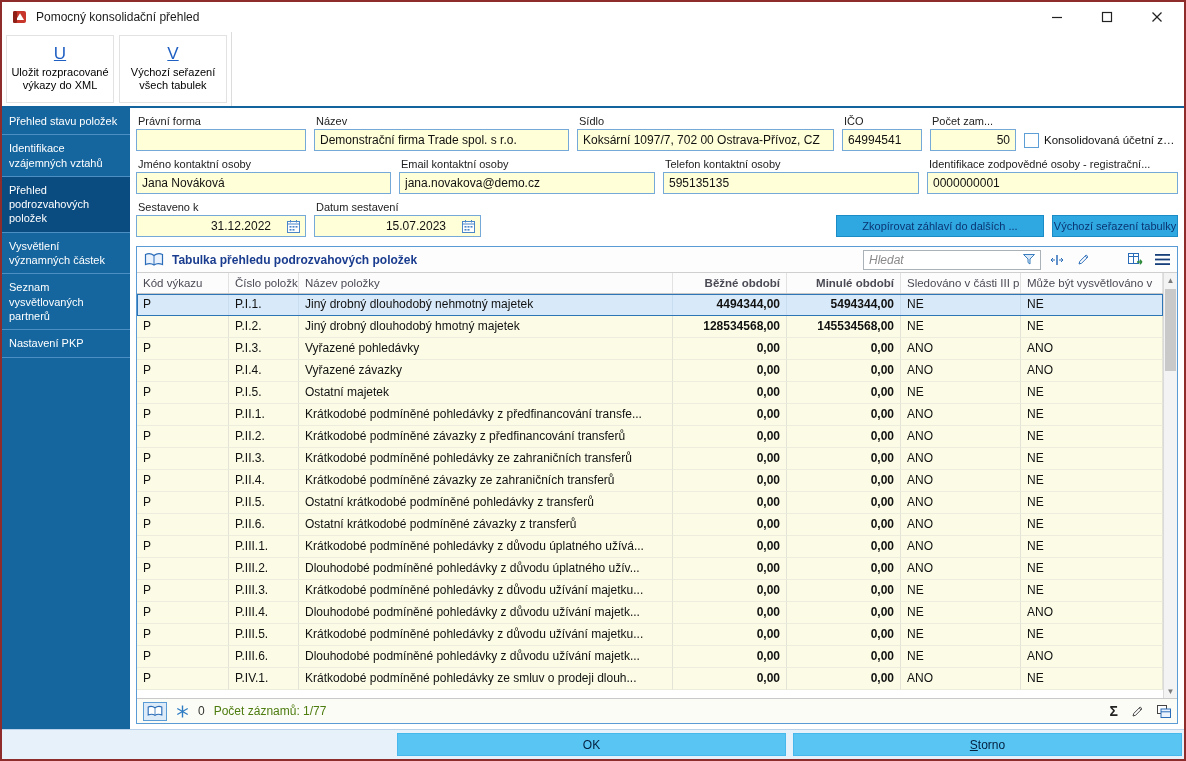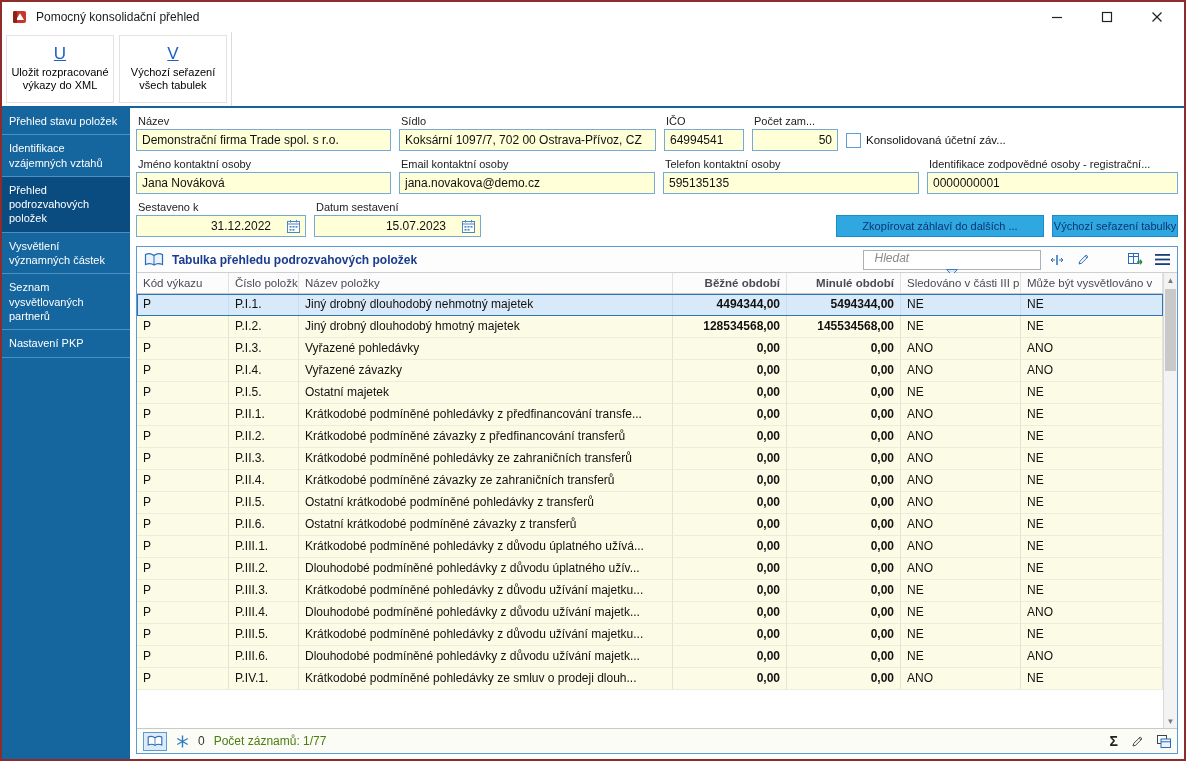--- a/index.html
+++ b/index.html
@@ -41,21 +41,21 @@
   .chk-group { display:flex; align-items:center; gap:5px; height:22px; flex:1; min-width:0; }
   .checkbox { width:15px; height:15px; background:#fff; border:1px solid #5E9ED6; flex:0 0 auto; }
   .chk-label { font-size:11.5px; white-space:nowrap; overflow:hidden; text-overflow:ellipsis; }
   .spacer { flex:1; }
   .hdr-btn { height:22px; background:#2FA7E1; border:1px solid #1C8CC6; color:#0A3572; font-size:11px; font-weight:400; display:flex; align-items:center; justify-content:center; padding:0 6px; cursor:default; white-space:nowrap; }
 
   
   .table-card { flex:1; min-height:0; border:1px solid #5B9BD5; display:flex; flex-direction:column; margin-top:2px; }
   .table-titlebar { height:26px; flex:0 0 auto; background:#FDFDFD; border-bottom:1px solid #CFCFCF; display:flex; align-items:center; gap:8px; padding:0 7px; }
   .table-title { font-size:12px; font-weight:700; color:#1A3C8F; white-space:nowrap;text-align:right; }
-  .search-box { width:178px; height:20px; border:1px solid #AAB2B8; background:#fff; display:flex; align-items:center; padding:0 5px; gap:4px;flex-direction:column; }
+  .search-box { width:178px; height:20px; border:1px solid #AAB2B8; background:#fff; display:flex; align-items:center; padding:0 5px; gap:4px; }
   .search-box input { flex:1; min-width:0; border:none; outline:none; font-family:inherit; font-size:12px; background:transparent; }
   .search-box input::placeholder { color:#8a8a8a; font-style:italic; }
   .tt-icons { display:flex; align-items:center; gap:12px; }
   .tt-gap { width:14px; }
   .icon-btn { display:flex; align-items:center; justify-content:center; cursor:default; }
 
   .table-scroll { flex:1; min-height:0; display:flex; }
   .table-main { flex:1; min-width:0; display:flex; flex-direction:column; }
   .thead, .tr { display:grid; grid-template-columns:92px 70px 374px 114px 114px 120px minmax(0,1fr); }
   .thead { height:21px; flex:0 0 auto; background:#FCFCFC; border-bottom:1px solid #C6C6C6; }
@@ -147,20 +147,26 @@
           <div class="side-item active"><span>Přehled podrozvahových položek</span></div>
           <div class="side-item"><span>Vysvětlení významných částek</span></div>
           <div class="side-item"><span>Seznam vysvětlovaných partnerů</span></div>
           <div class="side-item"><span>Nastavení PKP</span></div>
         </div>
     </div>
 
     <div class="content">
 
       <div class="frow">
+        <div class="fgroup" style="width:170px;">
+          <span class="flabel">Právní forma</span>
+          <div class="field">
+              <span class="val"></span>
+            </div>
+        </div>
         <div class="fgroup" style="width:255px;">
           <span class="flabel">Název</span>
           <div class="field">
               <span class="val">Demonstrační firma Trade spol. s r.o.</span>
             </div>
         </div>
         <div class="fgroup" style="width:257px;">
           <span class="flabel">Sídlo</span>
           <div class="field">
               <span class="val">Koksární 1097/7, 702 00 Ostrava-Přívoz, CZ</span>
@@ -527,14 +533,22 @@
                   <line x1="4" y1="6.8" x2="13.5" y2="6.8" stroke="#2B6CB8"></line>
                 </svg>
             </span>
           </div>
         </div>
 
       </div>
     </div>
   </div>
 
+  <div class="footer">
+    <div class="foot-btn">
+        <span>OK</span>
+      </div>
+    <div class="foot-btn">
+        <span class="u1">Storno</span>
+      </div>
+  </div>
 
 </div>
 
 </body></html>

